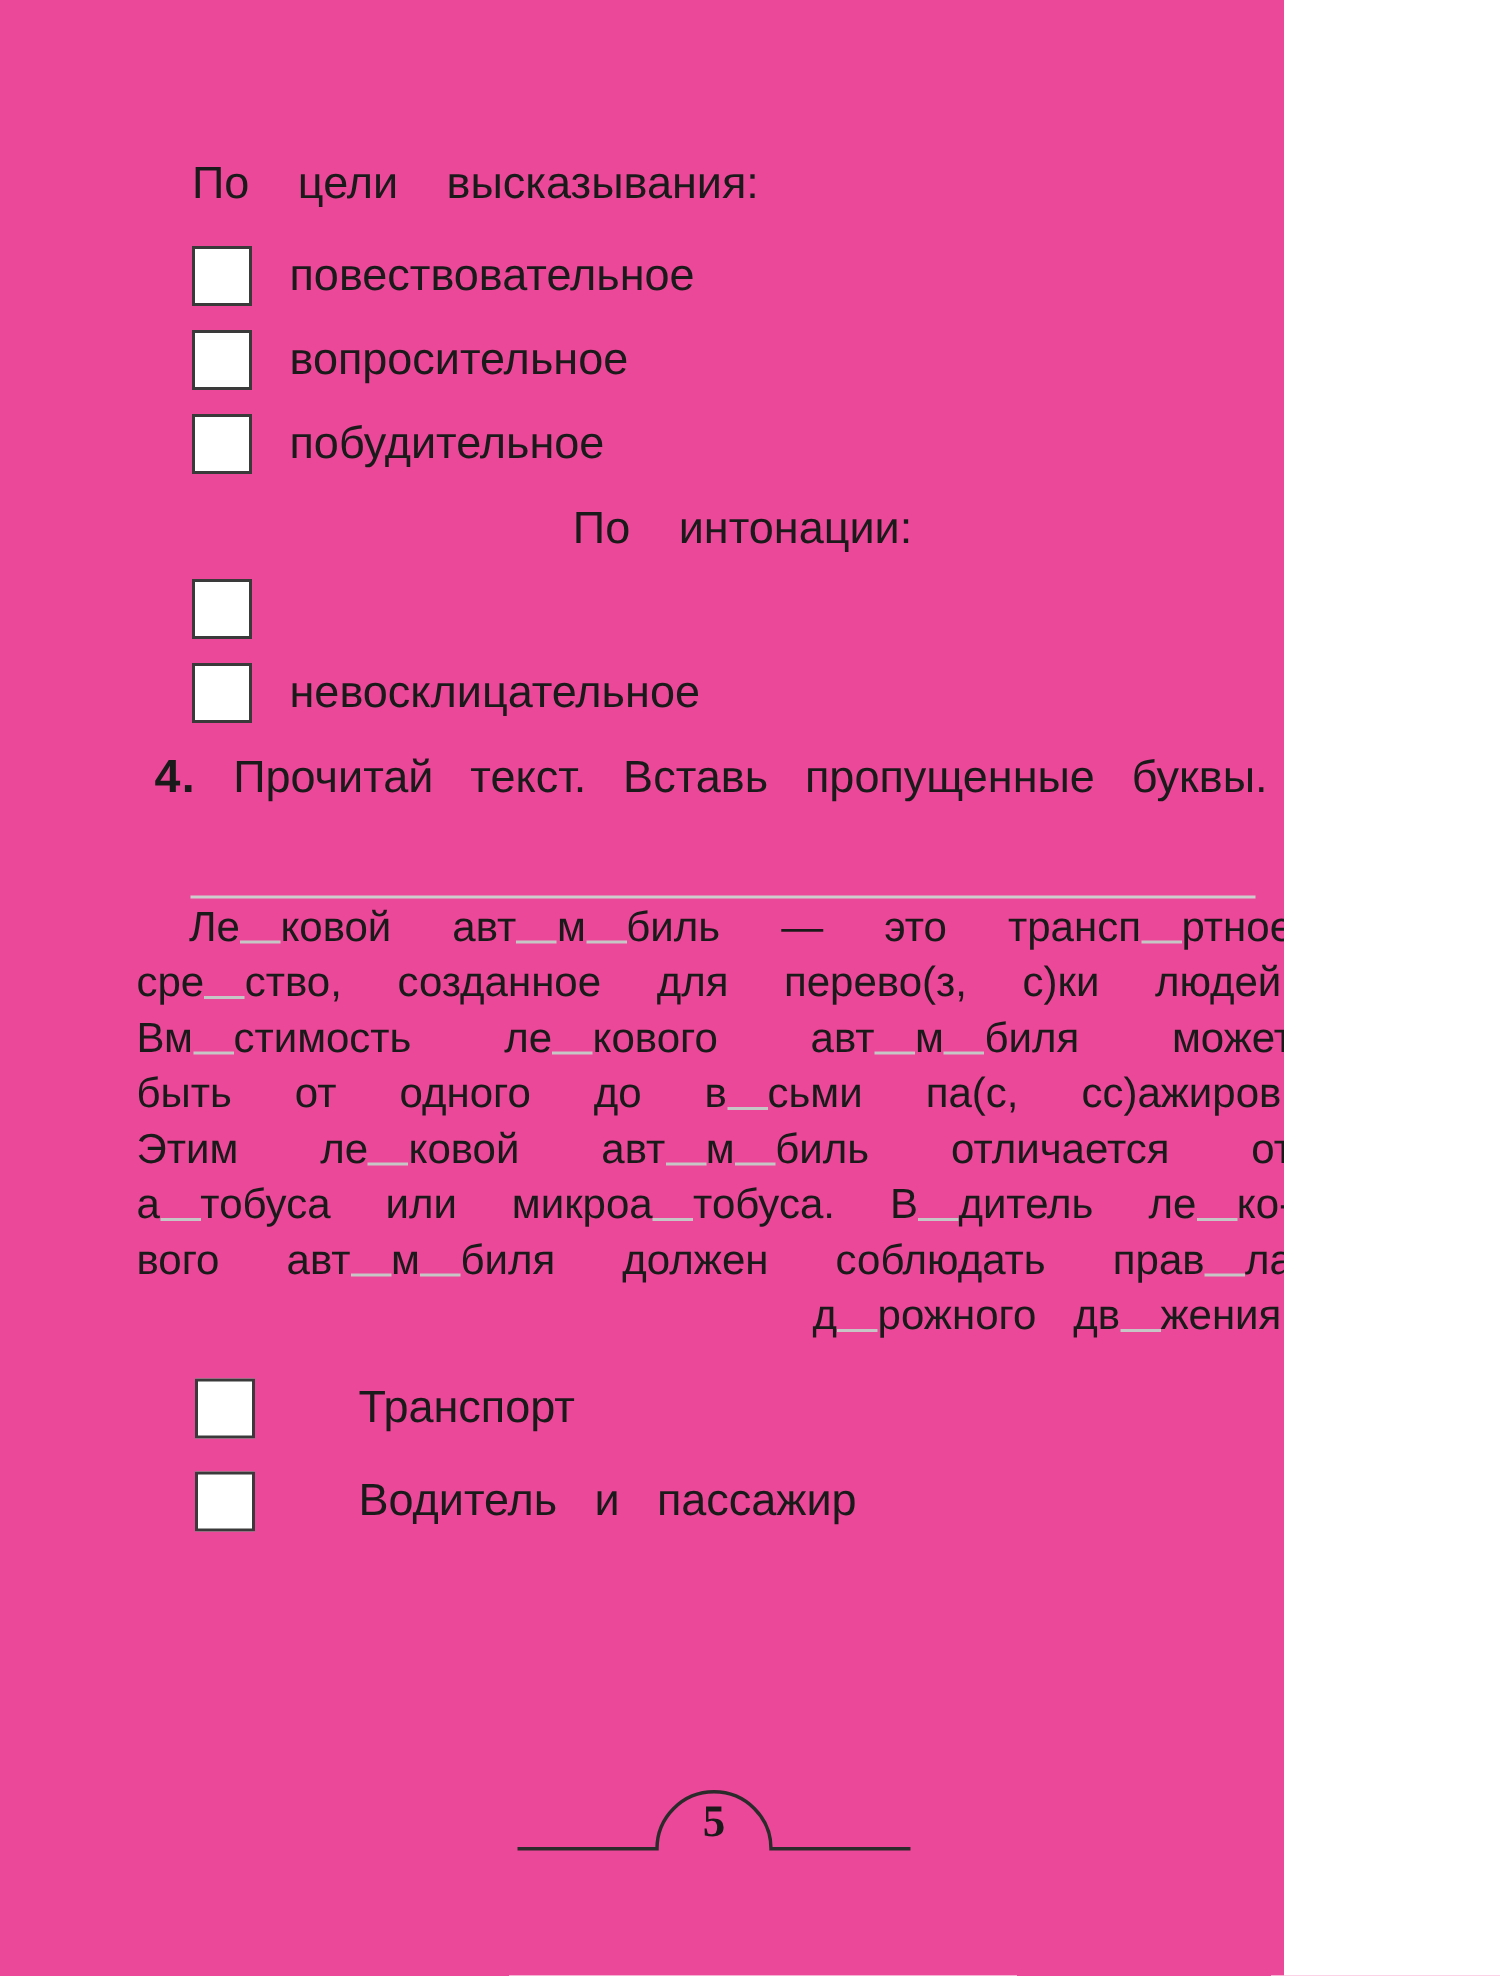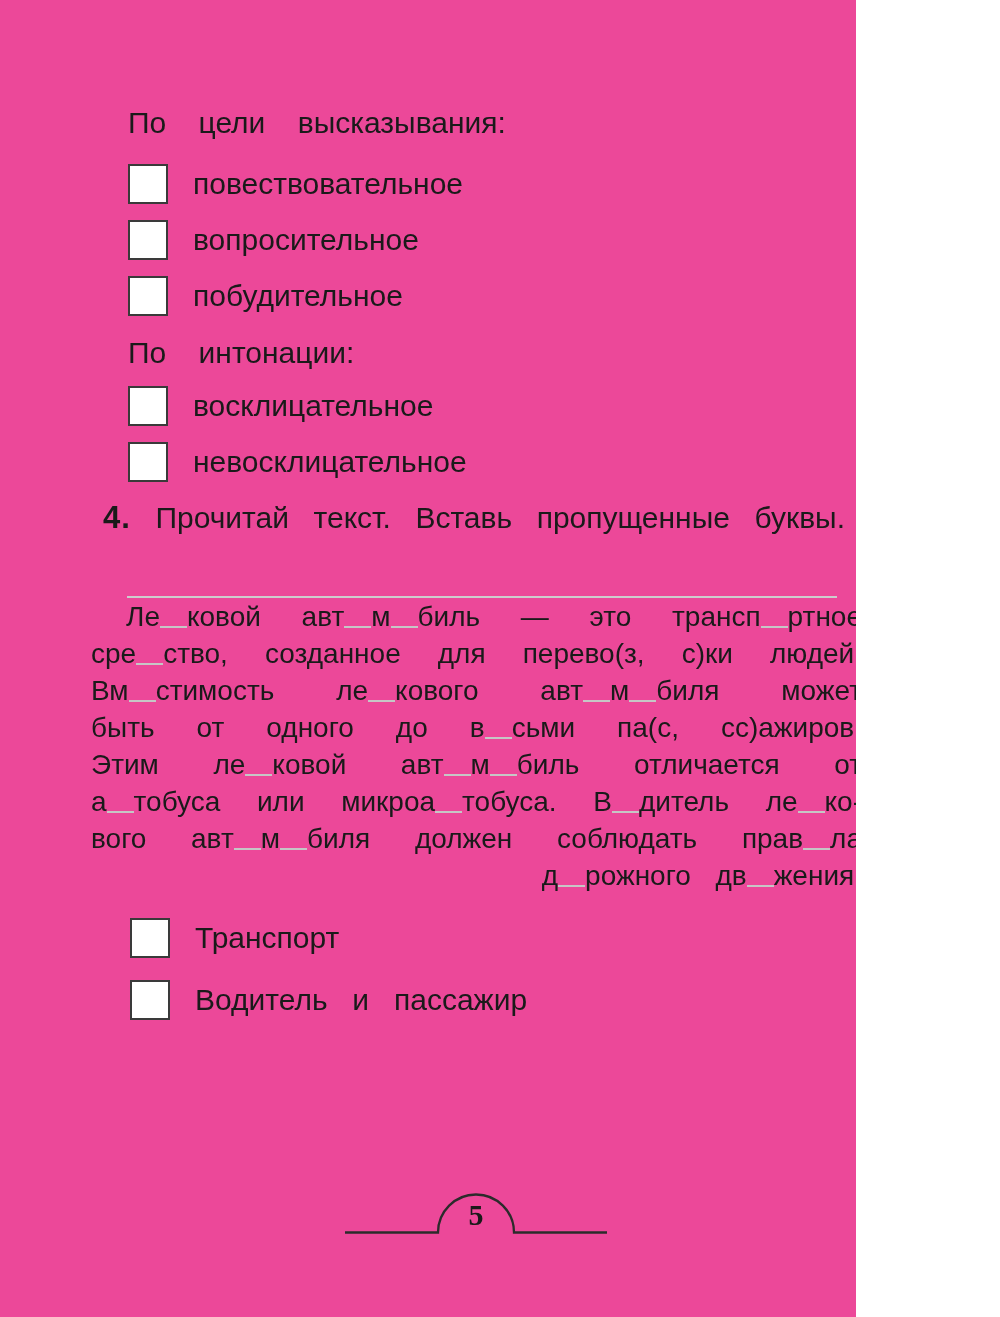--- a/index.html
+++ b/index.html
@@ -12,25 +12,25 @@
     overflow:hidden;
   }
   .content { position:absolute; left:91px; top:0; width:771px; }
 
   .sec-label {
     margin:0 0 0 37px;
     font-size:30px; line-height:34px;
     word-spacing:0.8em;
   }
   #purpose-label { margin-top:106px; }
-  #intonation-label { margin-top:20px; }
+  #intonation-label { margin-top:20px;text-align:center; }
 
   .opt-row { display:flex; align-items:center; margin:16px 0 0 37px; }
   .opt-row.firstrow { margin-top:24px; }
-  .opt-row2 { display:flex; align-items:center; margin:22px 0 0 39px; }
+  .opt-row2 { display:flex; align-items:center; margin:22px 0 0 39px;gap:44px; }
   .opt-row2.firstrow { margin-top:24px; }
   .box {
     width:36px; height:36px;
     border:2px solid #3a3a3a;
     background:#ffffff;
     flex:none;
   }
   .opt-label { margin-left:25px; font-size:30px; line-height:34px; word-spacing:0.55em; }
 
   .task-head {
@@ -88,21 +88,20 @@
     </div>
     <div class="opt-row">
       <span class="box"></span>
       <span class="opt-label">побудительное</span>
     </div>
 
     <div class="sec-label" id="intonation-label">По интонации:</div>
 
     <div class="opt-row">
       <span class="box"></span>
-      <span class="opt-label">восклицательное</span>
     </div>
     <div class="opt-row">
       <span class="box"></span>
       <span class="opt-label">невосклицательное</span>
     </div>
 
     <div class="task-head"><span class="task-num">4.</span> <span>Прочитай текст. Вставь пропущенные буквы.</span></div>
 
     <div class="title-rule"></div>
 

